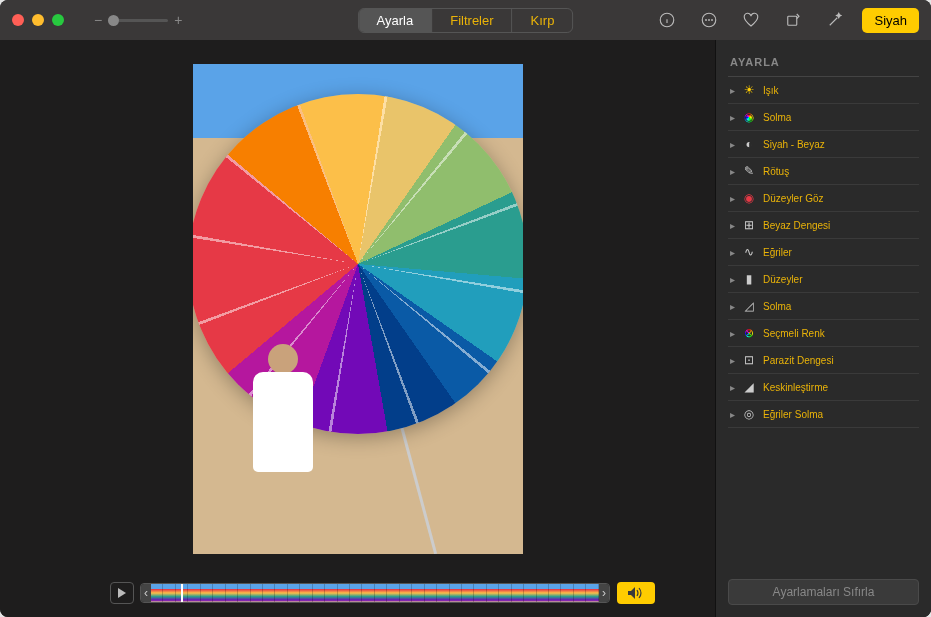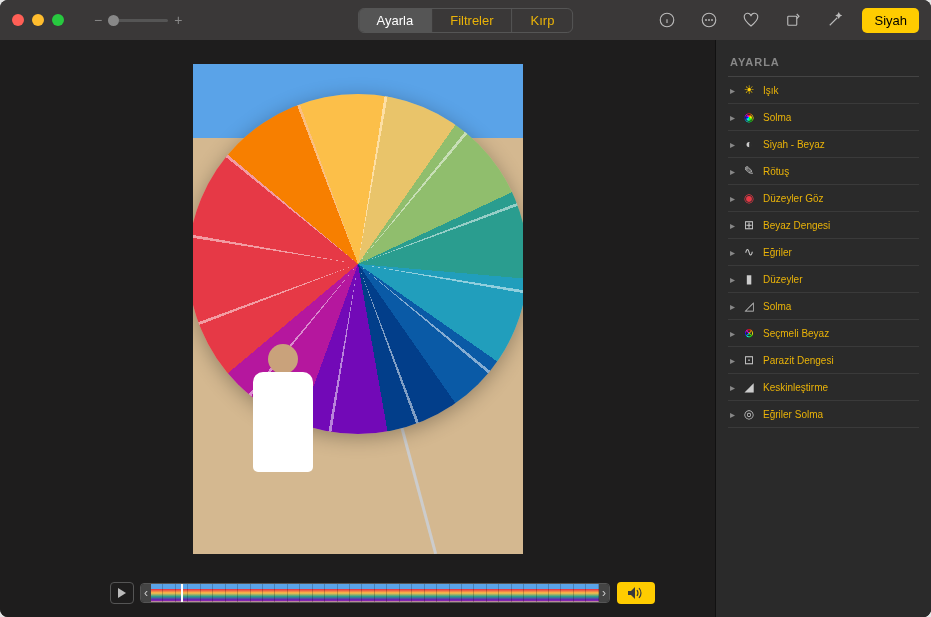--- a/index.html
+++ b/index.html
@@ -227,33 +227,34 @@
             <span class="label">Düzeyler</span>
           </div>
           <div class="adj-item">
             <span class="chev">▸</span>
             <span class="aicon" style="color: rgb(204, 204, 204);">◿</span>
             <span class="label">Solma</span>
           </div>
           <div class="adj-item">
             <span class="chev">▸</span>
             <span class="aicon" style="background: conic-gradient(red, orange, yellow, lime, cyan, blue, magenta, red) text; color: transparent;">⊗</span>
-            <span class="label">Seçmeli Beyaz</span>
+            <span class="label">Seçmeli Renk</span>
           </div>
           <div class="adj-item">
             <span class="chev">▸</span>
             <span class="aicon" style="color: rgb(204, 204, 204);">⊡</span>
             <span class="label">Parazit Dengesi</span>
           </div>
           <div class="adj-item">
             <span class="chev">▸</span>
             <span class="aicon" style="color: rgb(204, 204, 204);">◢</span>
             <span class="label">Keskinleştirme</span>
           </div>
           <div class="adj-item">
             <span class="chev">▸</span>
             <span class="aicon" style="color: rgb(204, 204, 204);">◎</span>
             <span class="label">Eğriler Solma</span>
           </div>
         </div>
+      <button class="reset-btn">Ayarlamaları Sıfırla</button>
     </div>
   </div>
 </div>
 
 </body></html>

